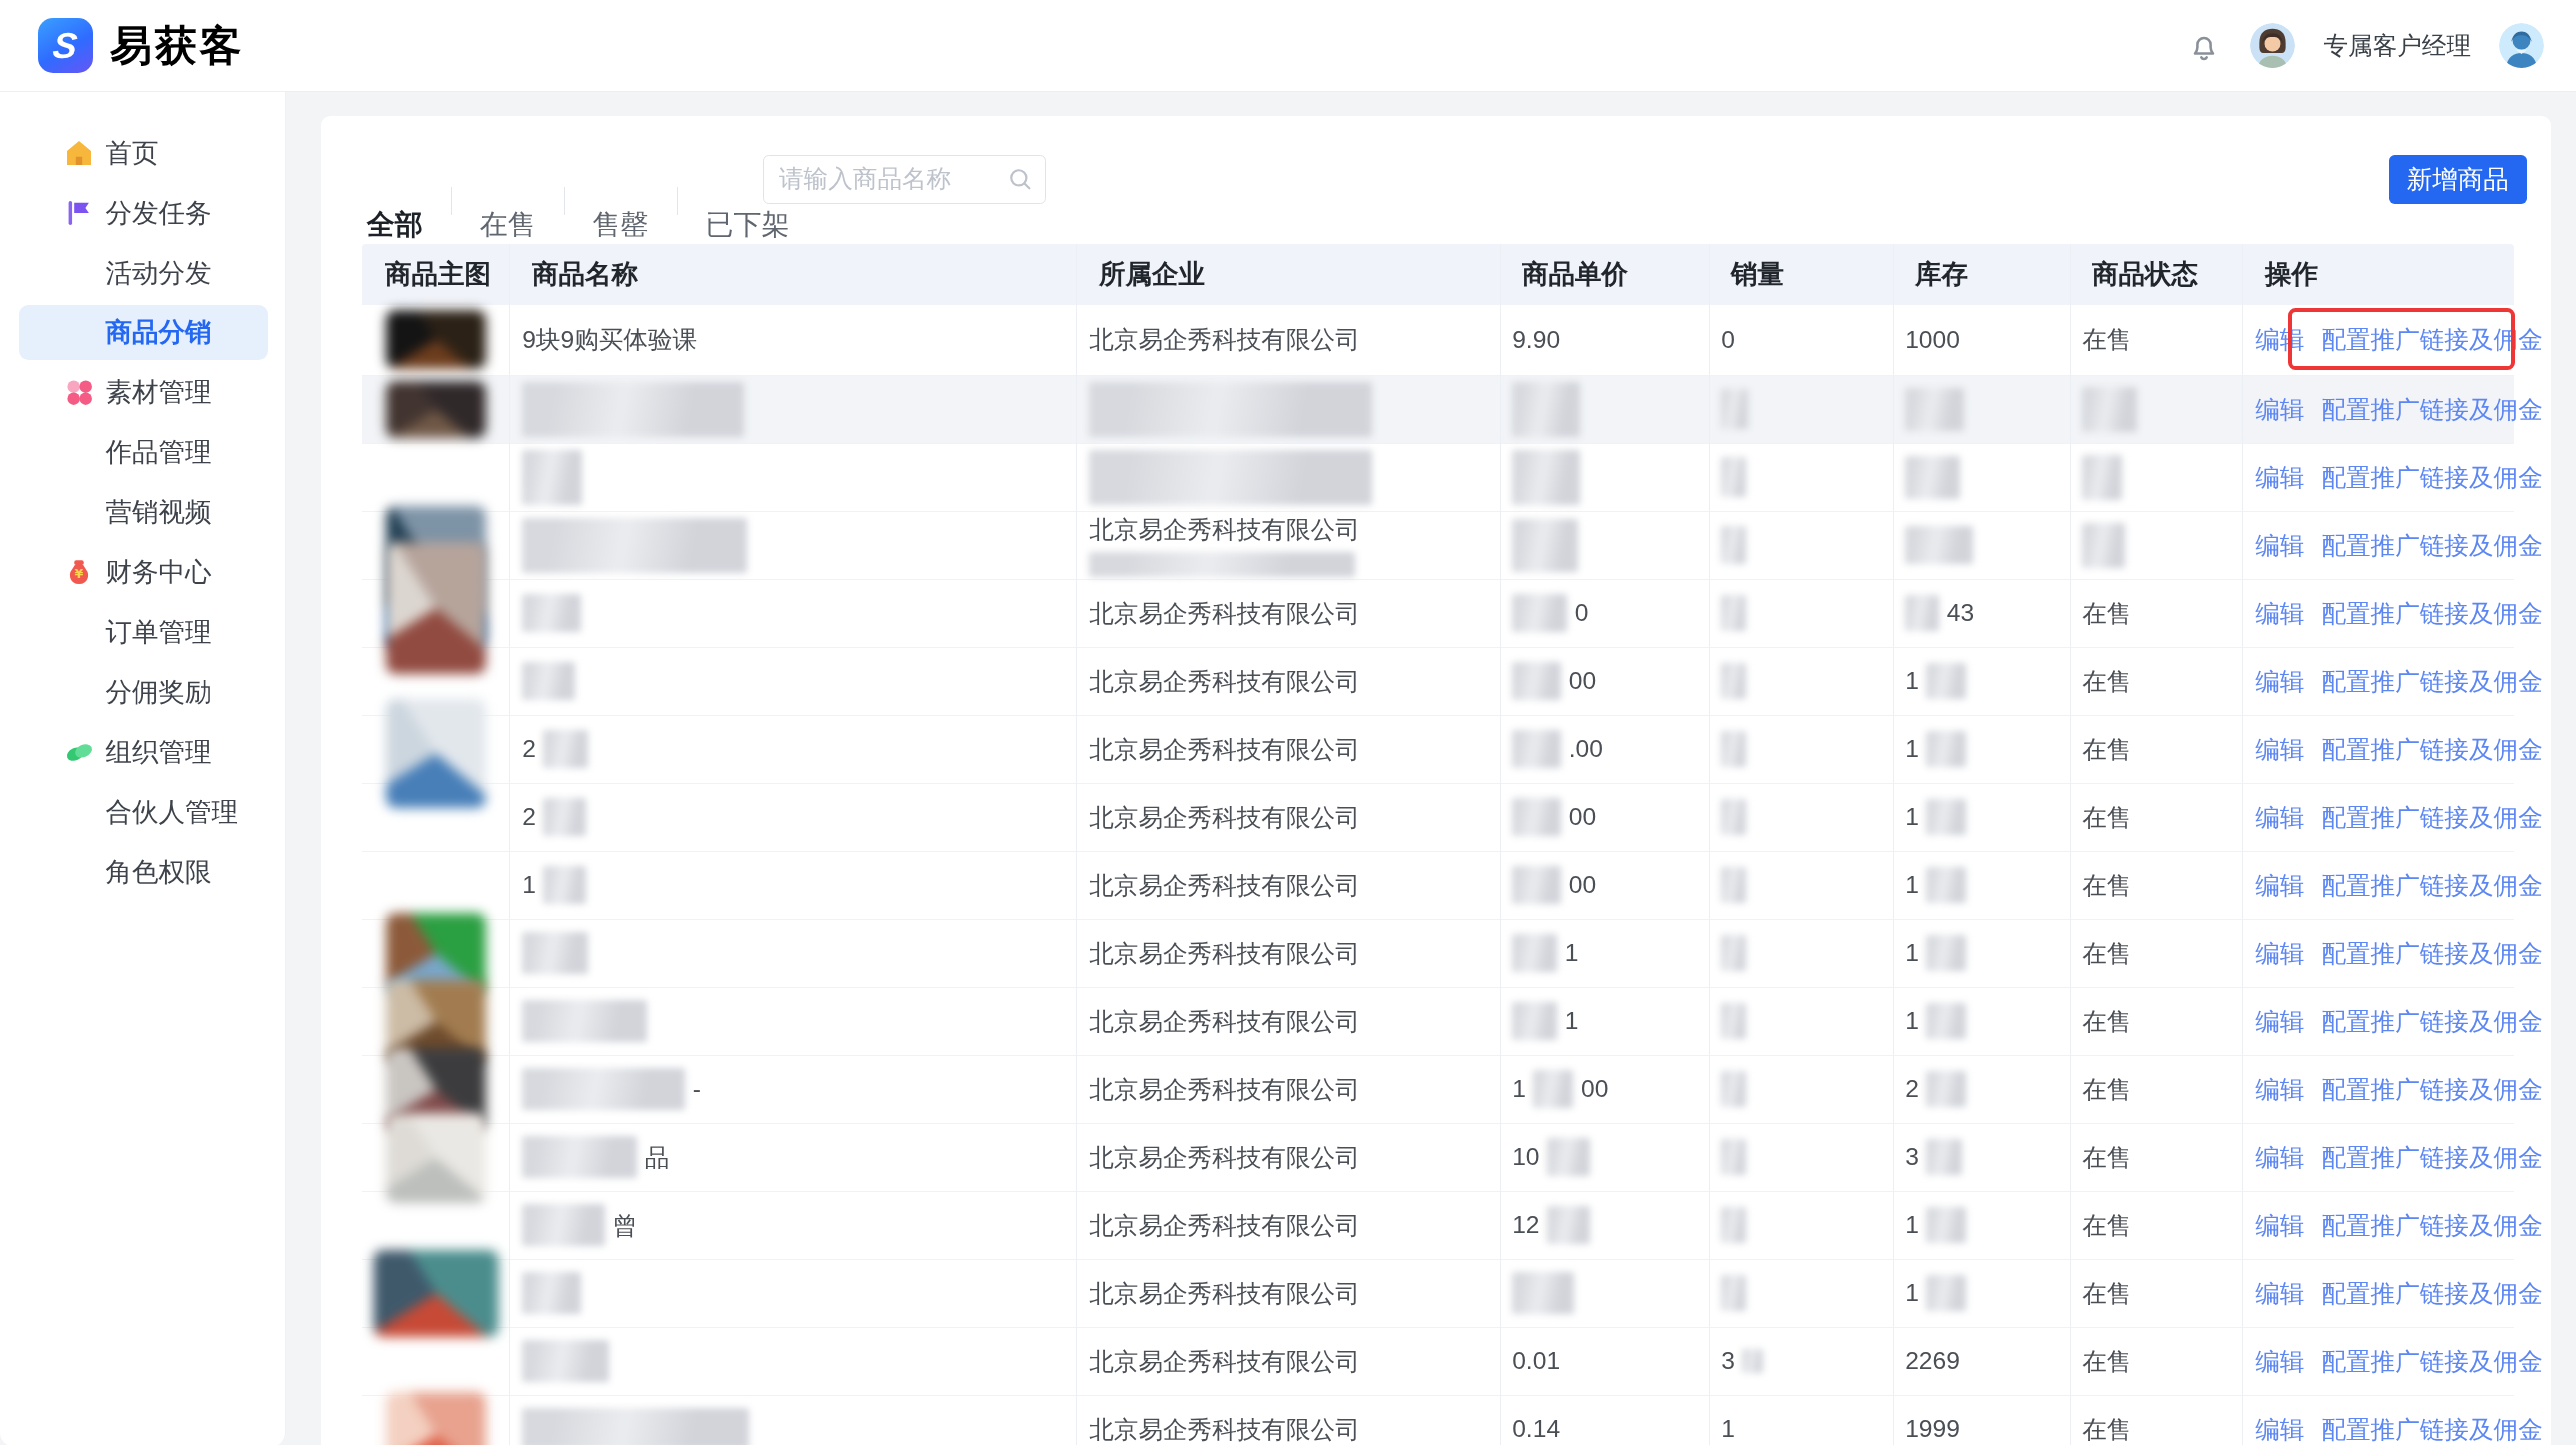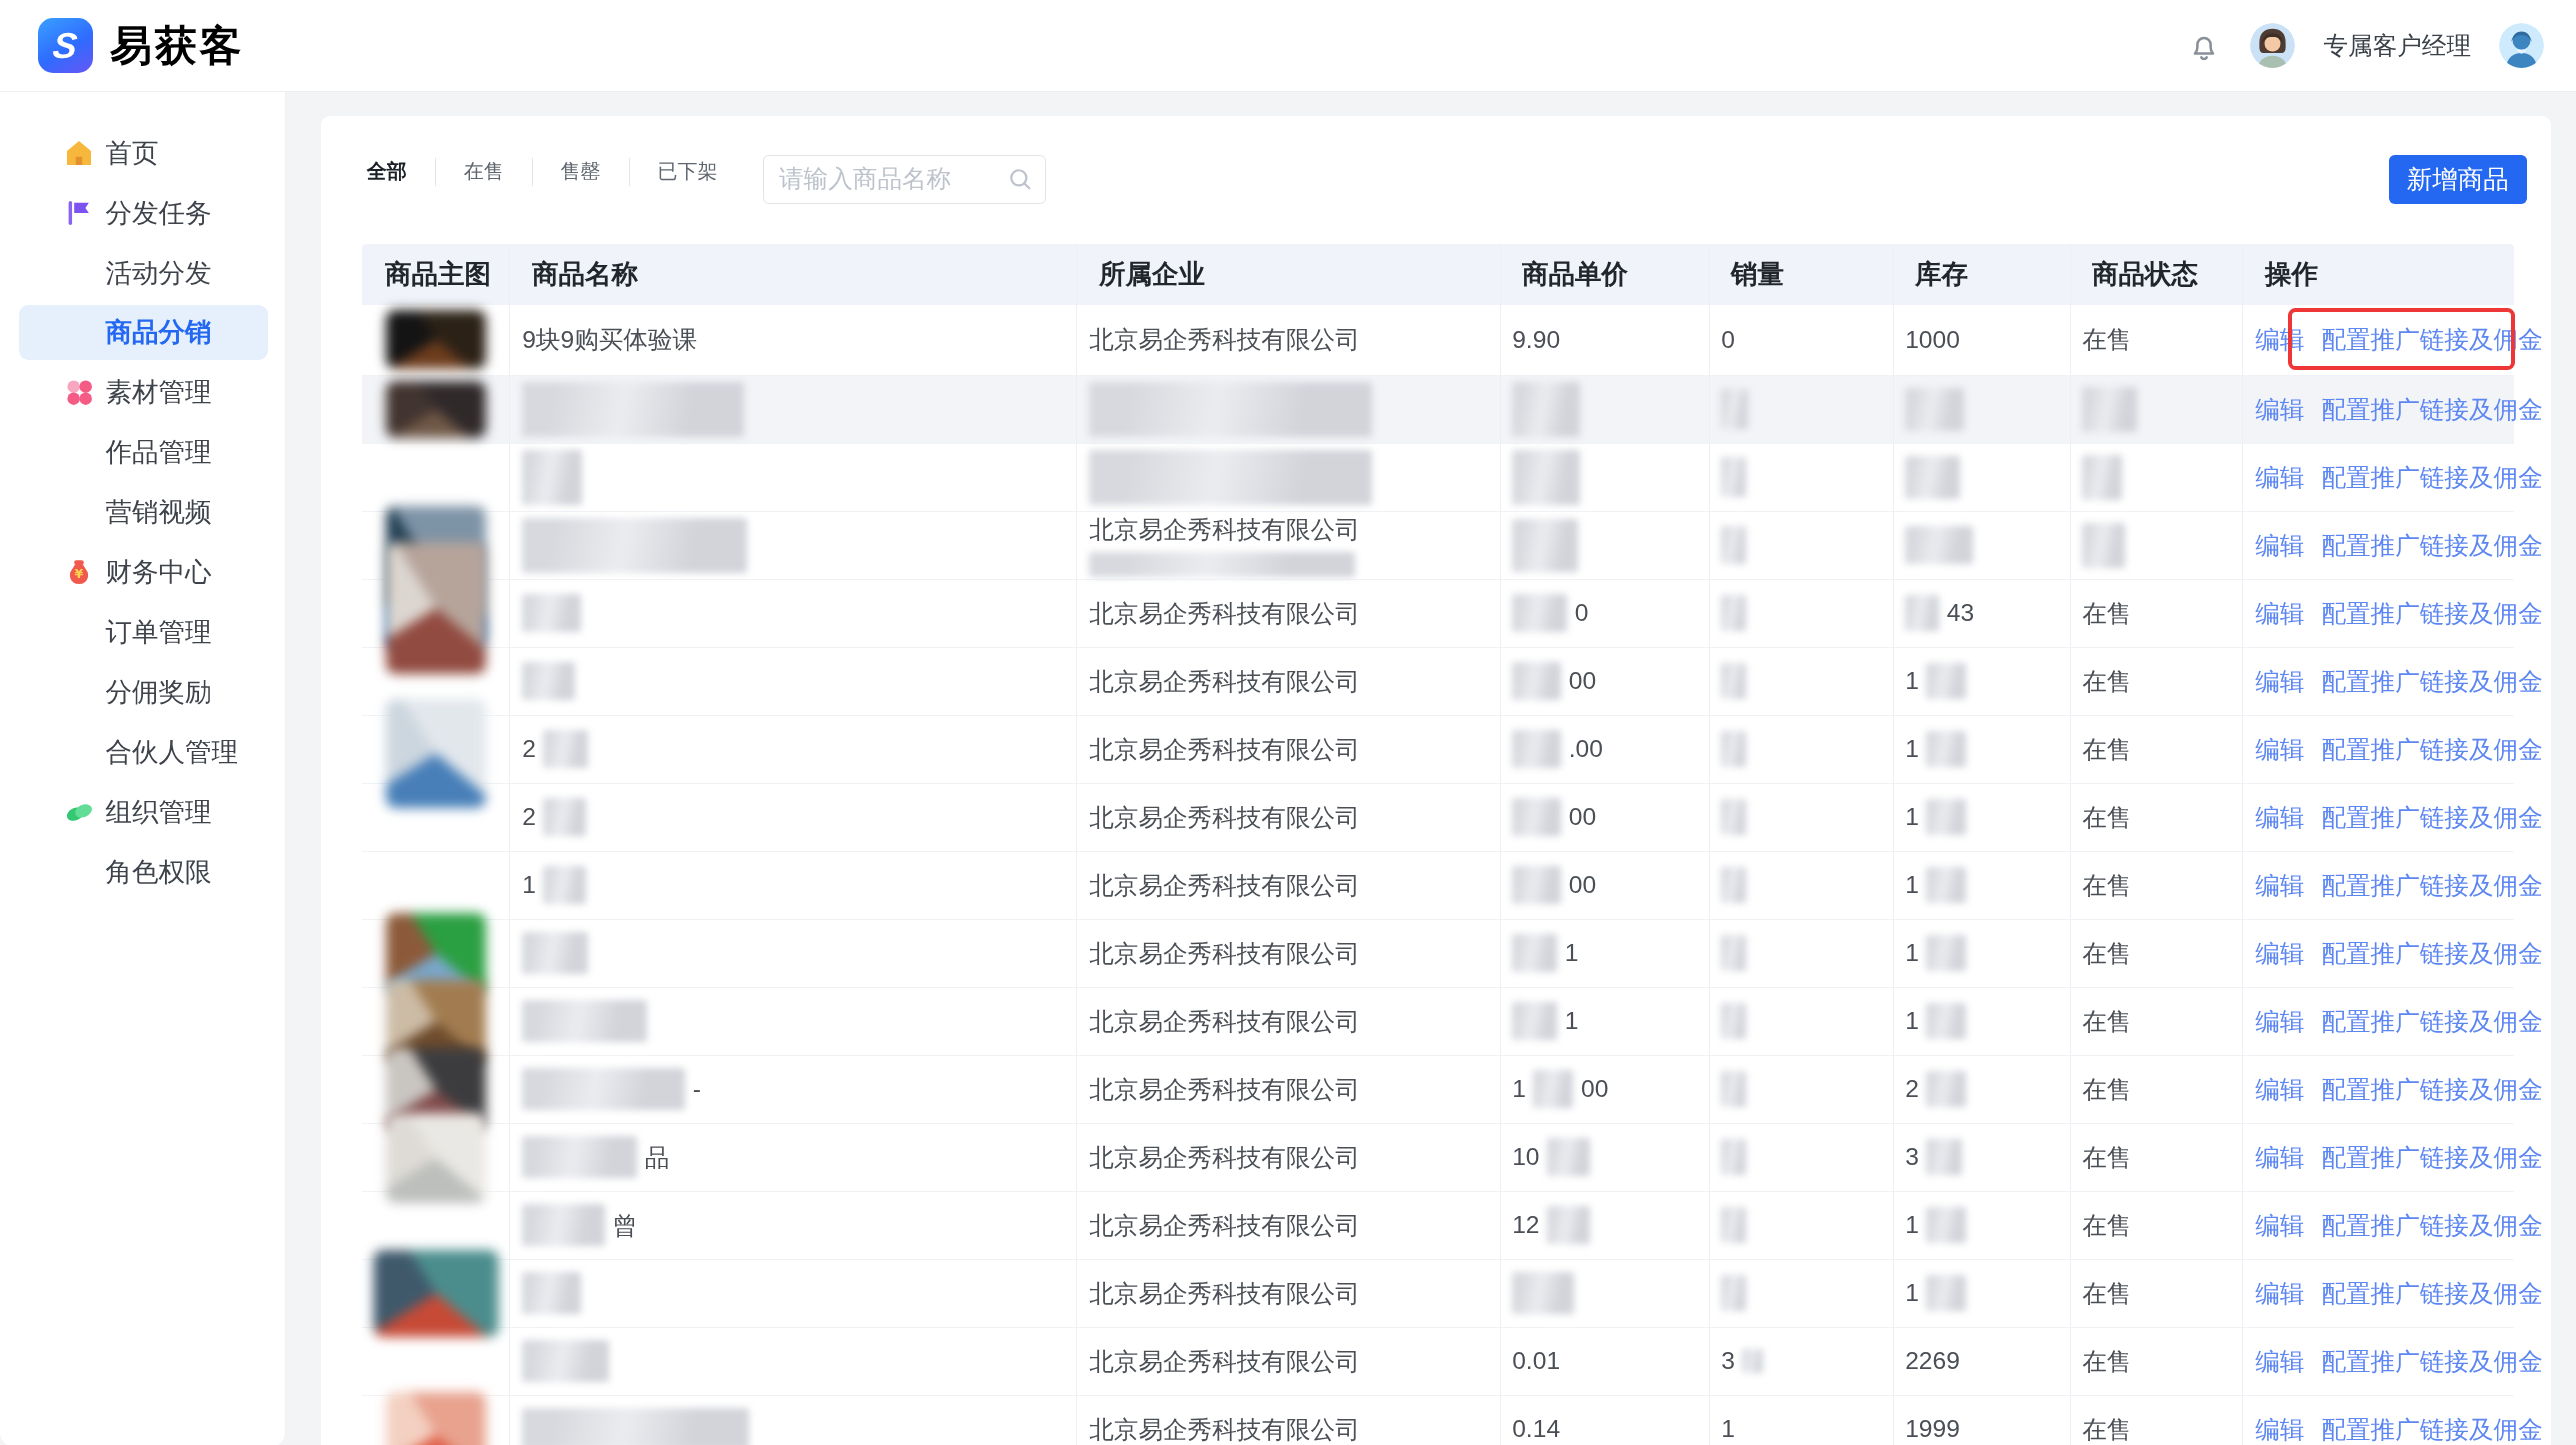--- a/index.html
+++ b/index.html
@@ -38,21 +38,21 @@
   .side-item.active .side-label { color:#2468F2; font-weight:700; }
 
   
   .main { position:absolute; left:286px; top:91px; right:0; bottom:0; background:#F3F4F6; }
   .card { position:absolute; left:35px; top:24.6px; right:24.6px; bottom:0;
     background:#fff; border-radius:9.4px 9.4px 0 0; }
 
   
   .toolbar { position:relative; height:128px; }
   .tabs { position:absolute; left:43px; top:42px; display:flex; align-items:center; }
-  .tab { font-size:20px; color:#60666F; padding:0 28px; cursor:pointer; }
+  .tab { font-size:28px; color:#60666F; padding:0 28px; cursor:pointer;margin-top:48px; }
   .tab:first-child { padding-left:2.8px; }
   .tab.active { color:#1C2128; font-weight:700; }
   .tab-sep { width:0.9px; height:28px; background:#E2E5EA; }
   .search-box { position:absolute; left:442px; top:39px; width:283px; height:49px;
     border:0.9px solid #E0E3E8; border-radius:5.7px; display:flex; align-items:center;
     padding:0 11.3px 0 15px; background:#fff; }
   .search-box input { border:none; outline:none; flex:1; font-size:24.6px; color:#333;
     font-family:inherit; min-width:0; background:transparent; }
   .search-box input::placeholder { color:#BDC2CB; }
   .search-box svg { width:28px; height:28px; flex:0 0 28px; cursor:pointer; }
@@ -172,31 +172,31 @@
         </div>
         <div class="side-item">
           <span class="side-icon"></span>
           <span class="side-label">订单管理</span>
         </div>
         <div class="side-item">
           <span class="side-icon"></span>
           <span class="side-label">分佣奖励</span>
         </div>
         <div class="side-item">
-          <span class="side-icon"></span>
-          <span class="side-label">合伙人管理</span>
-        </div>
-        <div class="side-item">
           <span class="side-icon">
             <svg viewBox="0 0 24 24">
               <ellipse cx="9.2" cy="13.6" rx="6.6" ry="4.6" transform="rotate(-24 9.2 13.6)" fill="#35C873"></ellipse>
               <ellipse cx="15.4" cy="11.2" rx="6.6" ry="4.6" transform="rotate(-24 15.4 11.2)" fill="#62DD97"></ellipse>
             </svg>
           </span>
           <span class="side-label">组织管理</span>
+        </div>
+        <div class="side-item">
+          <span class="side-icon"></span>
+          <span class="side-label">合伙人管理</span>
         </div>
         <div class="side-item">
           <span class="side-icon"></span>
           <span class="side-label">角色权限</span>
         </div>
       </nav>
   </aside>
 
   <main class="main">
     <div class="card">

